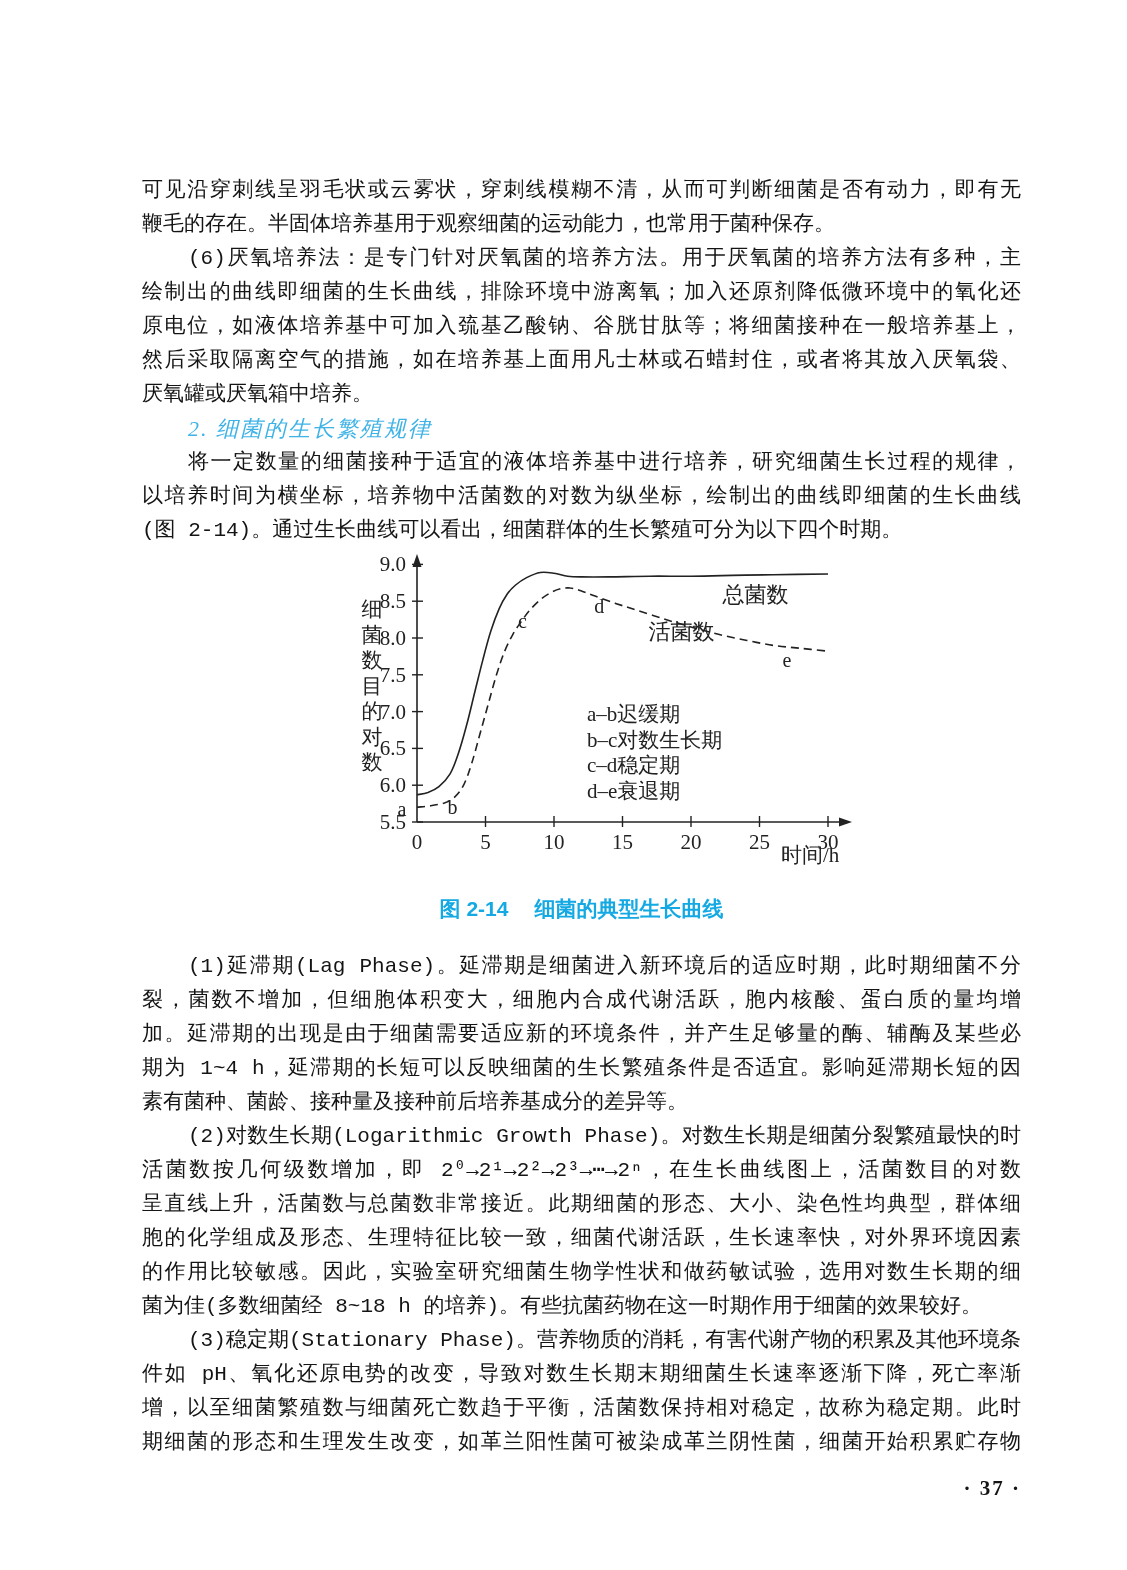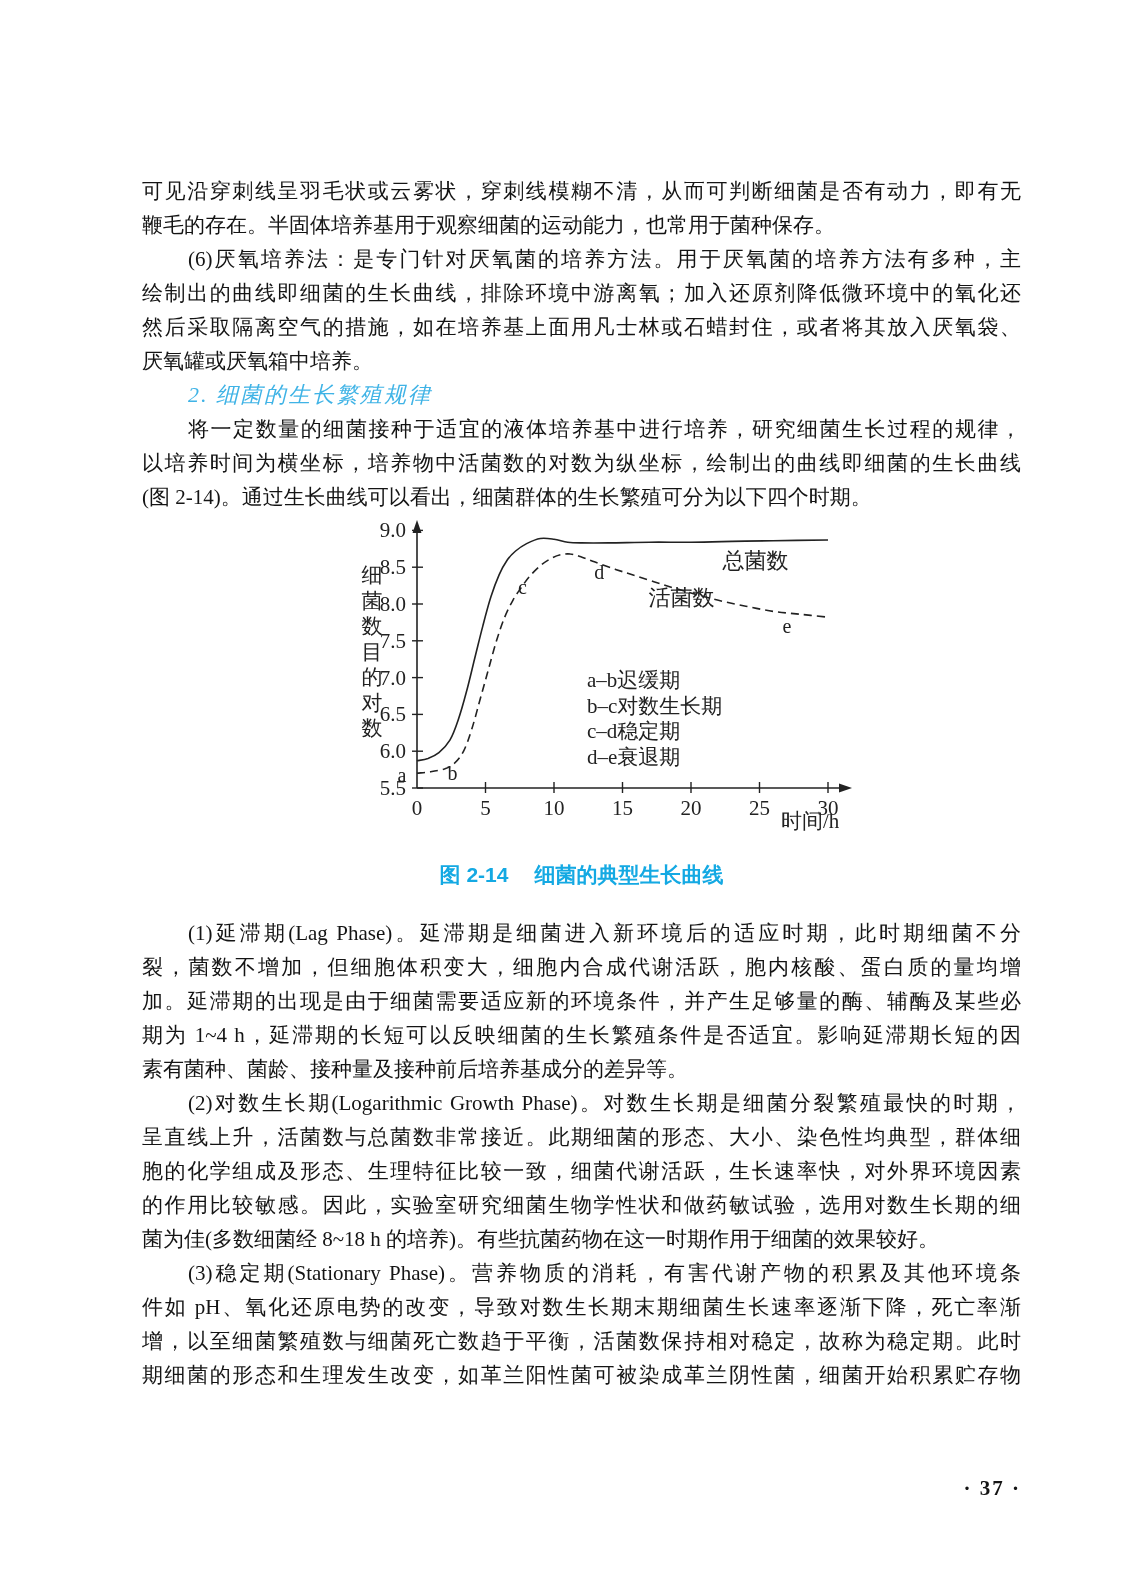--- a/index.html
+++ b/index.html
@@ -1,21 +1,21 @@
 <!DOCTYPE html>
 <html lang="zh"><head>
 <meta charset="utf-8">
 <style>
   html,body{margin:0;padding:0;background:#e9e9e9;}
   .page{
     position:relative;width:1127px;height:1570px;margin:0 auto;background:#ffffff;
     font-family:"Liberation Serif","DejaVu Serif",serif;color:#141414;overflow:hidden;
   }
   .textcol{position:absolute;left:142px;top:174px;width:879px;}
-  .para{margin:0;}
+  .para{margin:0;font-family:Liberation Mono, monospace;}
   .line{height:34px;line-height:34px;font-size:21px;overflow:hidden;}
   .line.fill{text-align:justify;text-align-last:justify;}
   .line.indent{padding-left:46px;}
   .heading{height:34px;line-height:34px;font-size:22px;font-style:italic;letter-spacing:2px;padding-left:46px;}
   .figure{margin:4px 0 24px 0;padding:0;}
   .figure svg{display:block;margin-left:200px;}
   .caption{margin-top:9px;height:34px;line-height:34px;text-align:center;
     font-family:"Liberation Sans","DejaVu Sans",sans-serif;font-weight:bold;font-size:21px;}
   .cap-label{margin-right:26px;}
   .footer{position:absolute;top:1476px;right:106px;font-weight:bold;font-size:21px;letter-spacing:2px;}
@@ -27,20 +27,21 @@
 <div class="page">
   <main class="textcol">
     <div id="doc-top">
         <div class="para">
           <div class="line fill">可见沿穿刺线呈羽毛状或云雾状，穿刺线模糊不清，从而可判断细菌是否有动力，即有无</div>
           <div class="line">鞭毛的存在。半固体培养基用于观察细菌的运动能力，也常用于菌种保存。</div>
         </div>
         <div class="para">
           <div class="line indent fill">(6)厌氧培养法：是专门针对厌氧菌的培养方法。用于厌氧菌的培养方法有多种，主</div>
           <div class="line fill">绘制出的曲线即细菌的生长曲线，排除环境中游离氧；加入还原剂降低微环境中的氧化还</div>
+          <div class="line fill">原电位，如液体培养基中可加入巯基乙酸钠、谷胱甘肽等；将细菌接种在一般培养基上，</div>
           <div class="line fill">然后采取隔离空气的措施，如在培养基上面用凡士林或石蜡封住，或者将其放入厌氧袋、</div>
           <div class="line">厌氧罐或厌氧箱中培养。</div>
         </div>
         <div class="heading" style="color: rgb(63, 179, 230);">2. 细菌的生长繁殖规律</div>
         <div class="para">
           <div class="line indent fill">将一定数量的细菌接种于适宜的液体培养基中进行培养，研究细菌生长过程的规律，</div>
           <div class="line fill">以培养时间为横坐标，培养物中活菌数的对数为纵坐标，绘制出的曲线即细菌的生长曲线</div>
           <div class="line">(图 2-14)。通过生长曲线可以看出，细菌群体的生长繁殖可分为以下四个时期。</div>
         </div>
       </div>
@@ -118,20 +119,21 @@
     <div id="doc-bottom">
         <div class="para">
           <div class="line indent fill">(1)延滞期(Lag Phase)。延滞期是细菌进入新环境后的适应时期，此时期细菌不分</div>
           <div class="line fill">裂，菌数不增加，但细胞体积变大，细胞内合成代谢活跃，胞内核酸、蛋白质的量均增</div>
           <div class="line fill">加。延滞期的出现是由于细菌需要适应新的环境条件，并产生足够量的酶、辅酶及某些必</div>
           <div class="line fill">期为 1~4 h，延滞期的长短可以反映细菌的生长繁殖条件是否适宜。影响延滞期长短的因</div>
           <div class="line">素有菌种、菌龄、接种量及接种前后培养基成分的差异等。</div>
         </div>
         <div class="para">
           <div class="line indent fill">(2)对数生长期(Logarithmic Growth Phase)。对数生长期是细菌分裂繁殖最快的时期，</div>
+          <div class="line fill">活菌数按几何级数增加，即 2⁰→2¹→2²→2³→⋯→2ⁿ，在生长曲线图上，活菌数目的对数</div>
           <div class="line fill">呈直线上升，活菌数与总菌数非常接近。此期细菌的形态、大小、染色性均典型，群体细</div>
           <div class="line fill">胞的化学组成及形态、生理特征比较一致，细菌代谢活跃，生长速率快，对外界环境因素</div>
           <div class="line fill">的作用比较敏感。因此，实验室研究细菌生物学性状和做药敏试验，选用对数生长期的细</div>
           <div class="line">菌为佳(多数细菌经 8~18 h 的培养)。有些抗菌药物在这一时期作用于细菌的效果较好。</div>
         </div>
         <div class="para">
           <div class="line indent fill">(3)稳定期(Stationary Phase)。营养物质的消耗，有害代谢产物的积累及其他环境条</div>
           <div class="line fill">件如 pH、氧化还原电势的改变，导致对数生长期末期细菌生长速率逐渐下降，死亡率渐</div>
           <div class="line fill">增，以至细菌繁殖数与细菌死亡数趋于平衡，活菌数保持相对稳定，故称为稳定期。此时</div>
           <div class="line fill">期细菌的形态和生理发生改变，如革兰阳性菌可被染成革兰阴性菌，细菌开始积累贮存物</div>

